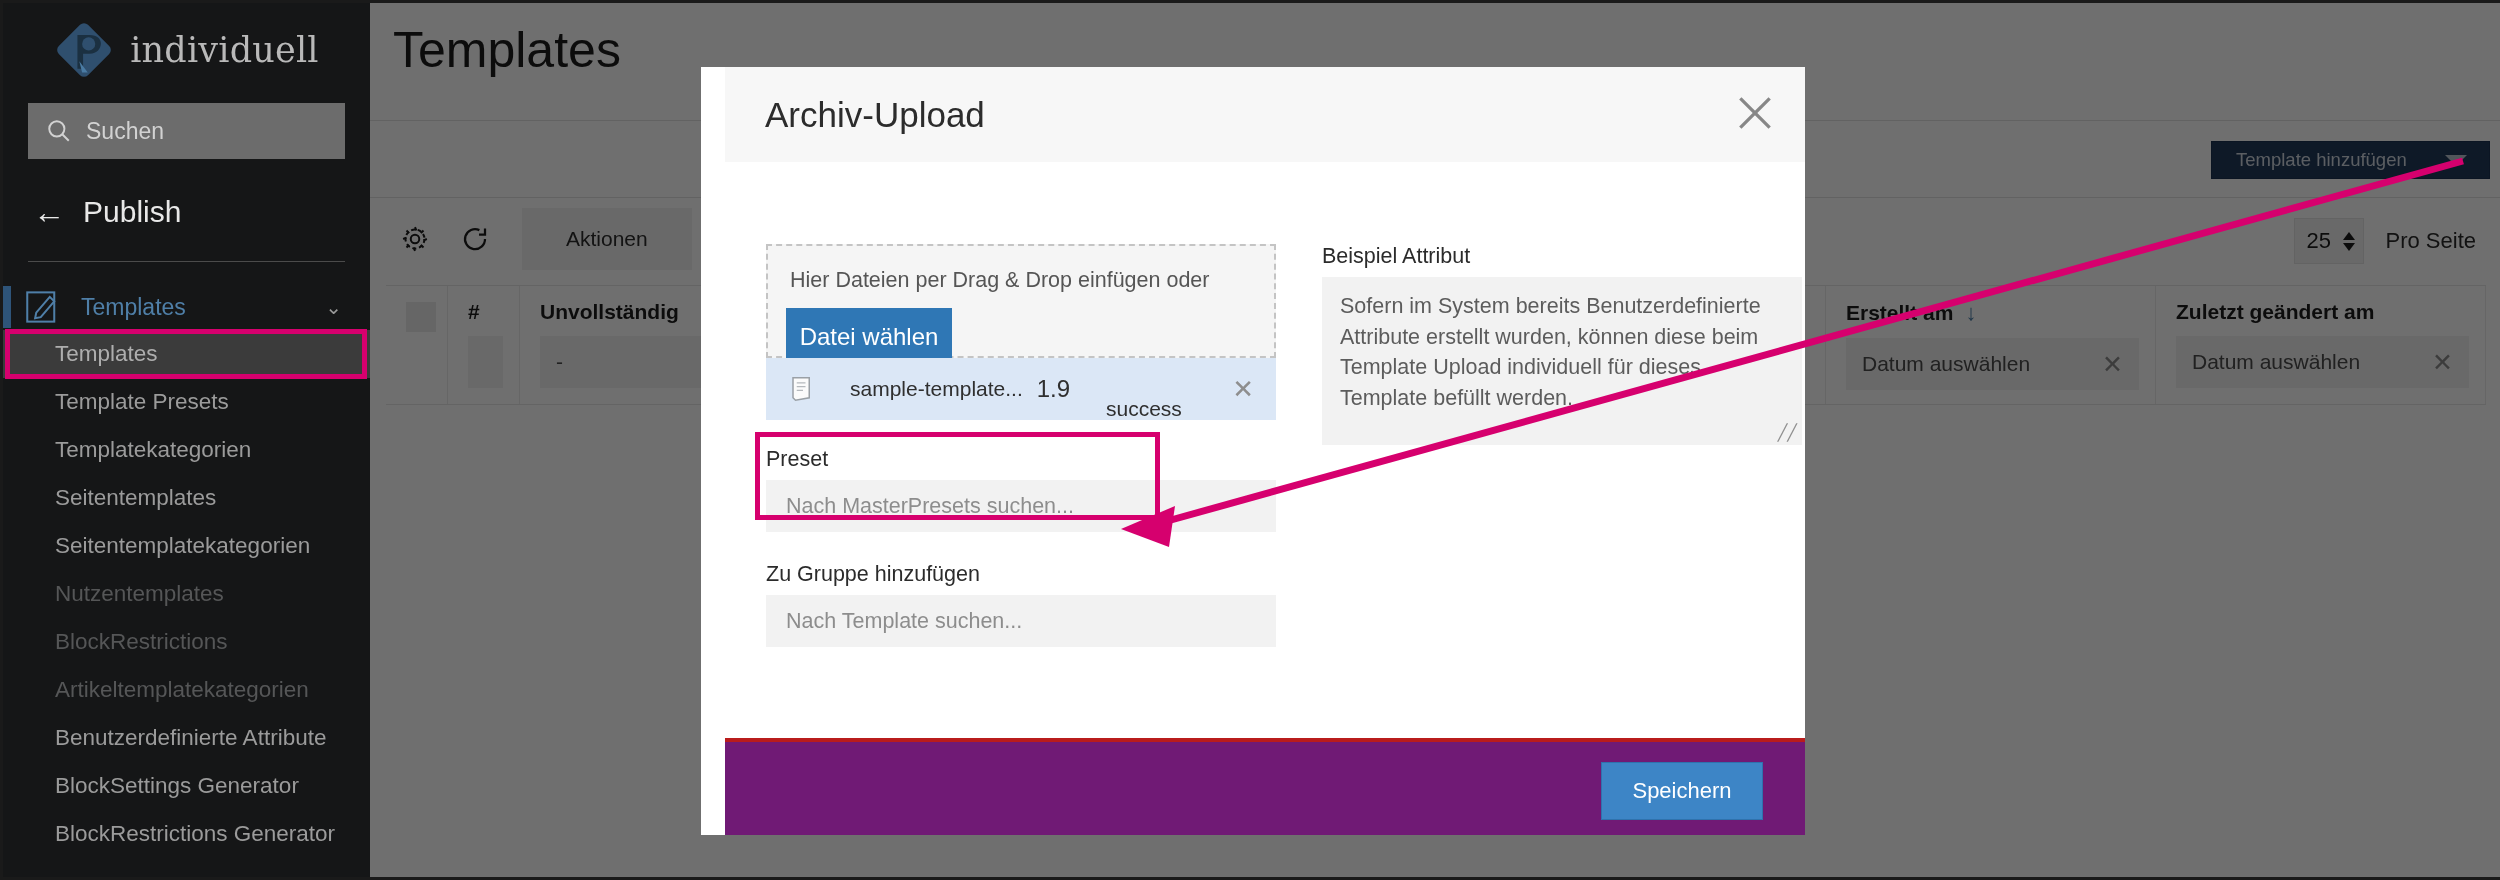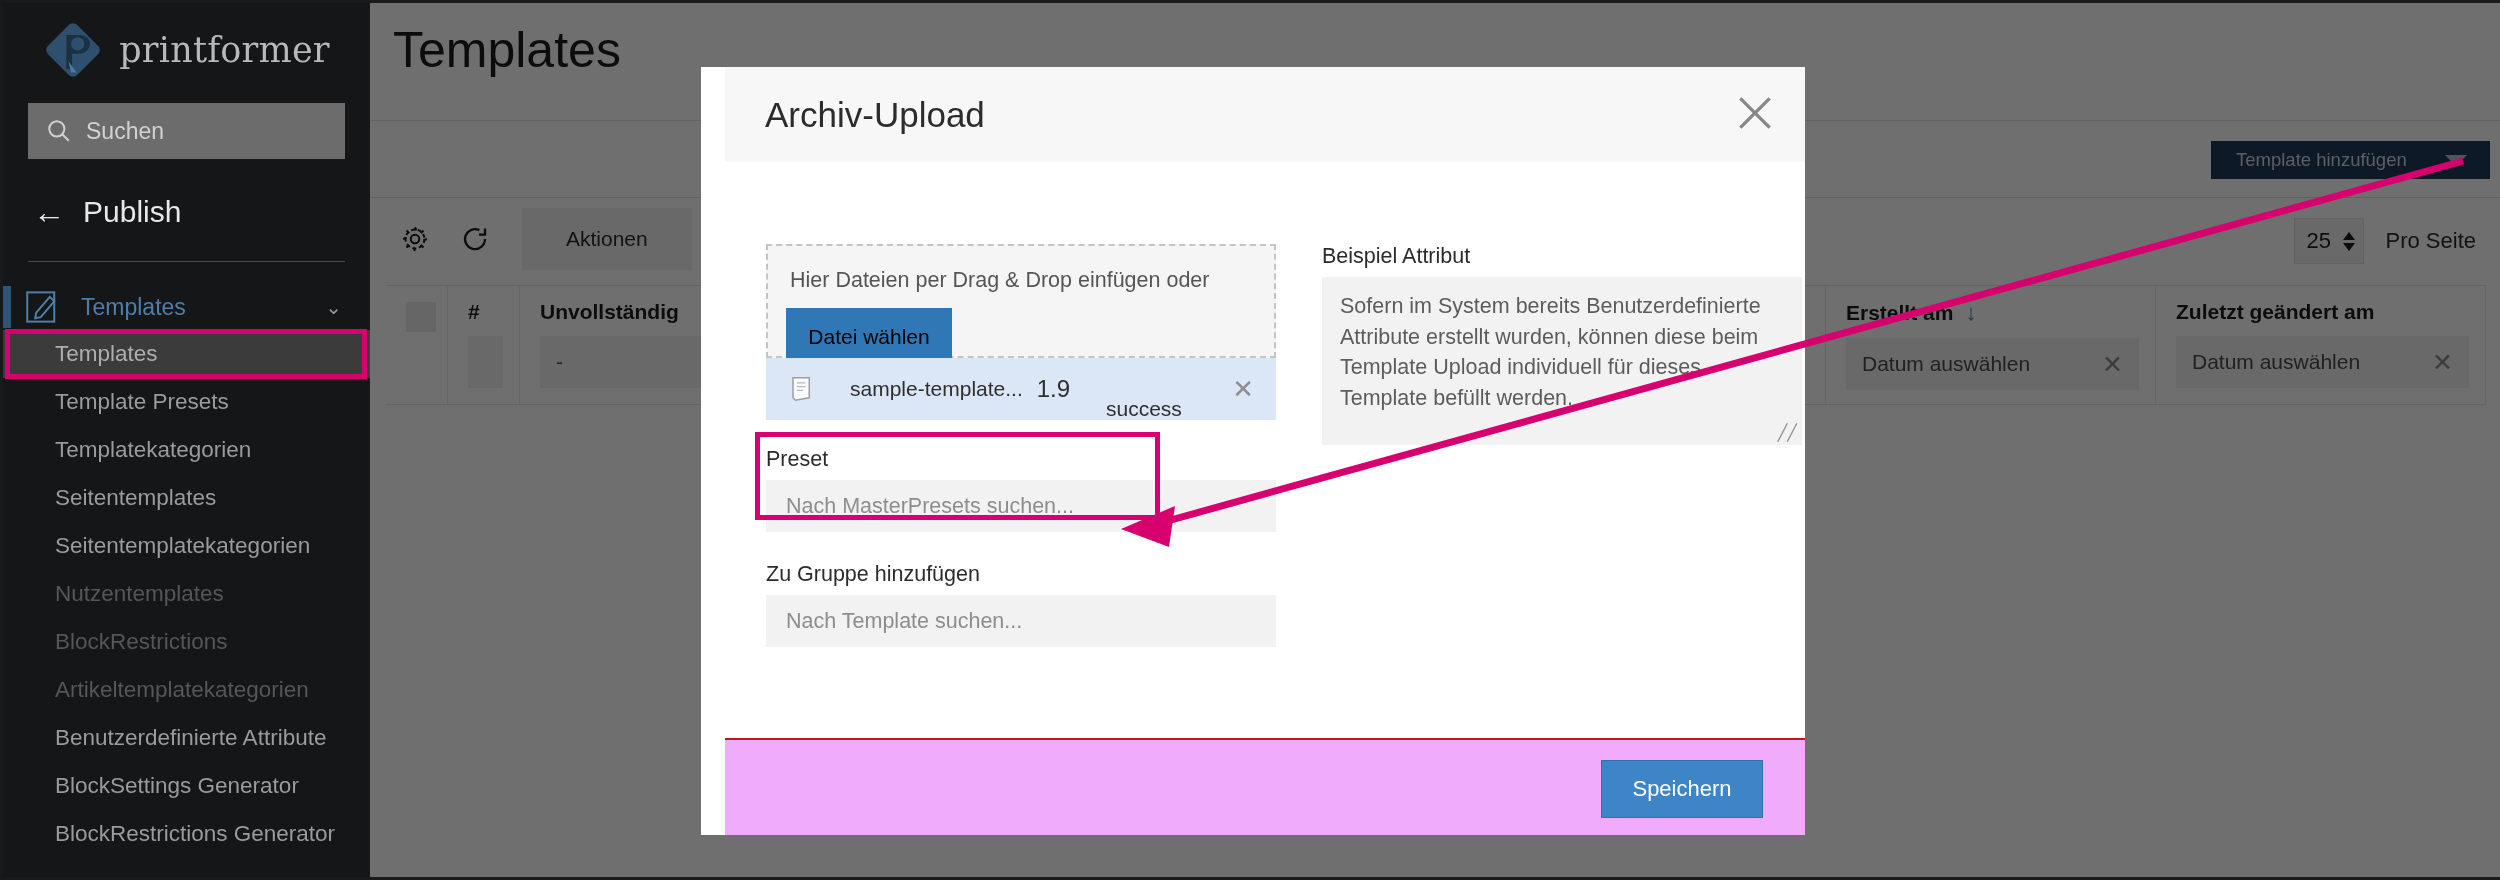--- a/index.html
+++ b/index.html
@@ -274,22 +274,22 @@
     width: 44px; height: 44px;
   }
   #modal-body {
     position: relative;
     height: 576px;
     background: #ffffff;
     padding: 0;
   }
   #modal-footer {
     height: 97px;
-    background: #f0abfc;
-    border-top: 2px solid #b91c1c;
+    background: #701a75;
+    border-top: 4px solid #b91c1c;
     position: relative;
   }
   #btn-speichern {
     position: absolute;
     right: 42px; top: 20px;
     width: 162px; height: 58px;
     background: #3d85c6;
     border: 1px solid #2f72ad;
     color: #ffffff;
     font-size: 22px;
@@ -305,21 +305,21 @@
     background: #f5f5f5;
   }
   #dropzone-text {
     position: absolute; left: 22px; top: 22px;
     font-size: 21.5px; color: #555555;
   }
   #btn-datei-waehlen {
     position: absolute; left: 18px; top: 62px;
     width: 166px; height: 58px;
     background: #2f77b5;
-    color: #000000; font-size: 21px;
+    color: #ffffff; font-size: 24px;
     display: flex; align-items: center; justify-content: center;
   }
   #file-row {
     position: absolute;
     left: 41px; top: 196px;
     width: 510px; height: 62px;
     background: #dbe7f6;
     display: flex; align-items: center;
   }
   #file-row .f-icon { margin-left: 22px; width: 30px; height: 30px; }
@@ -393,21 +393,21 @@
 
   <div id="sidebar">
 
     <div id="logo-row">
       <svg class="logo-mark" viewBox="0 0 64 64">
         <rect x="10" y="10" width="44" height="44" rx="6" transform="rotate(45 32 32)" fill="#2f4f6e"></rect>
         <path d="M25 16 L25 52 L31 52 L31 36 L38 36 C46 36 50 30 50 25 C50 20 46 16 38 16 Z" fill="#172a3a" opacity="0.85"></path>
         <circle cx="37" cy="25.5" r="7" fill="#2f4f6e"></circle>
         <path d="M27 44 L36 56 L30 56 Z" fill="#4a7ba3"></path>
       </svg>
-      <span class="logo-text">printformer</span>
+      <span class="logo-text">individuell</span>
     </div>
 
     <div id="sidebar-search">
       <svg width="26" height="26" viewBox="0 0 24 24">
         <circle cx="10" cy="10" r="7" fill="none" stroke="#d2d2d2" stroke-width="1.8"></circle>
         <line x1="15" y1="15" x2="21" y2="21" stroke="#d2d2d2" stroke-width="1.8"></line>
       </svg>
       <span class="s-label">Suchen</span>
     </div>
 

